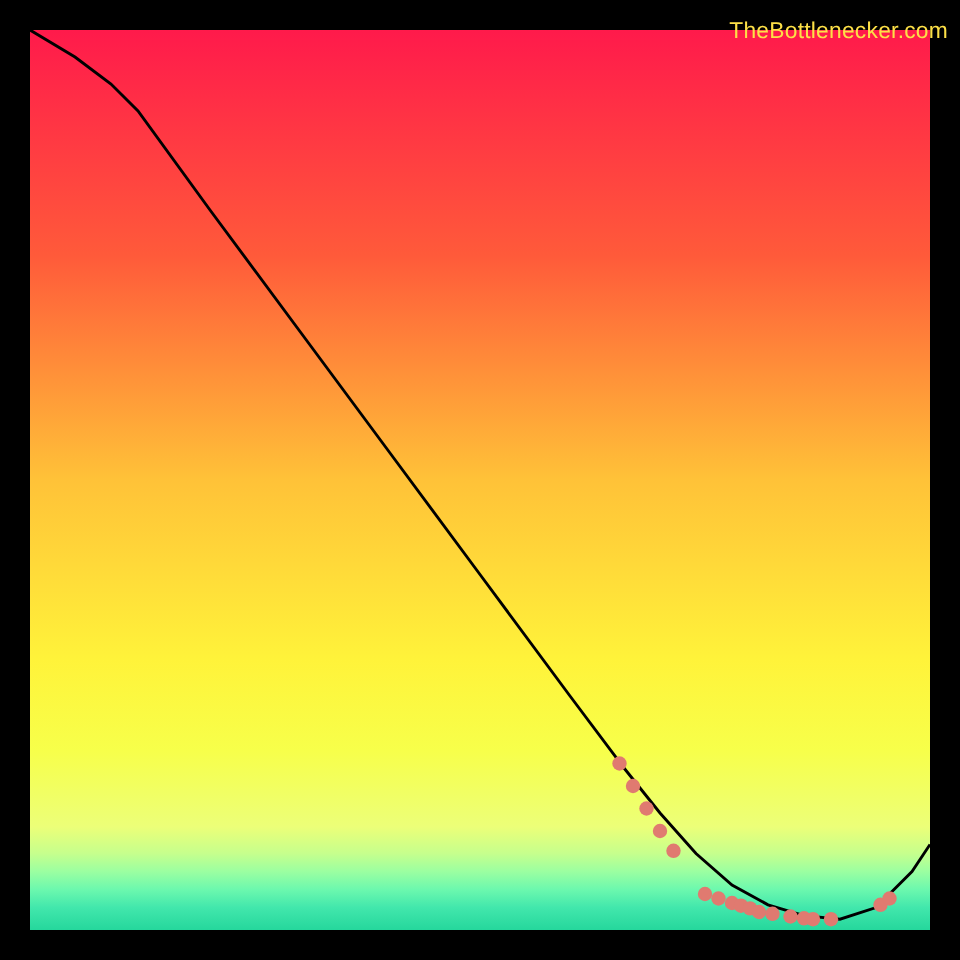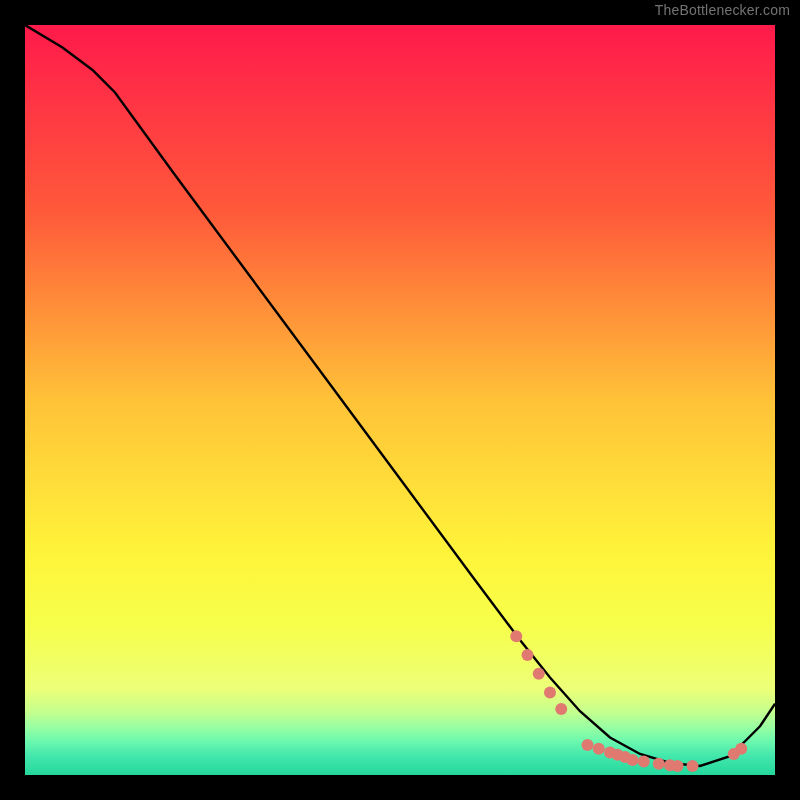--- a/index.html
+++ b/index.html
@@ -19,24 +19,24 @@
   }
   .plot {
     position: absolute;
     left: 25px;
     top: 25px;
     width: 750px;
     height: 750px;
   }
   .watermark {
     position: absolute;
-    top: 2px;
+    top: 16px;
     right: 10px;
-    color: #737373;
-    font-size: 14px;
+    color: #fde047;
+    font-size: 19px;
     font-weight: 500;
     letter-spacing: 0.2px;
   }
 </style>
 </head>
 <body>
 
 <div class="frame">
   <svg class="plot" viewBox="0 0 750 750">
     <defs>

